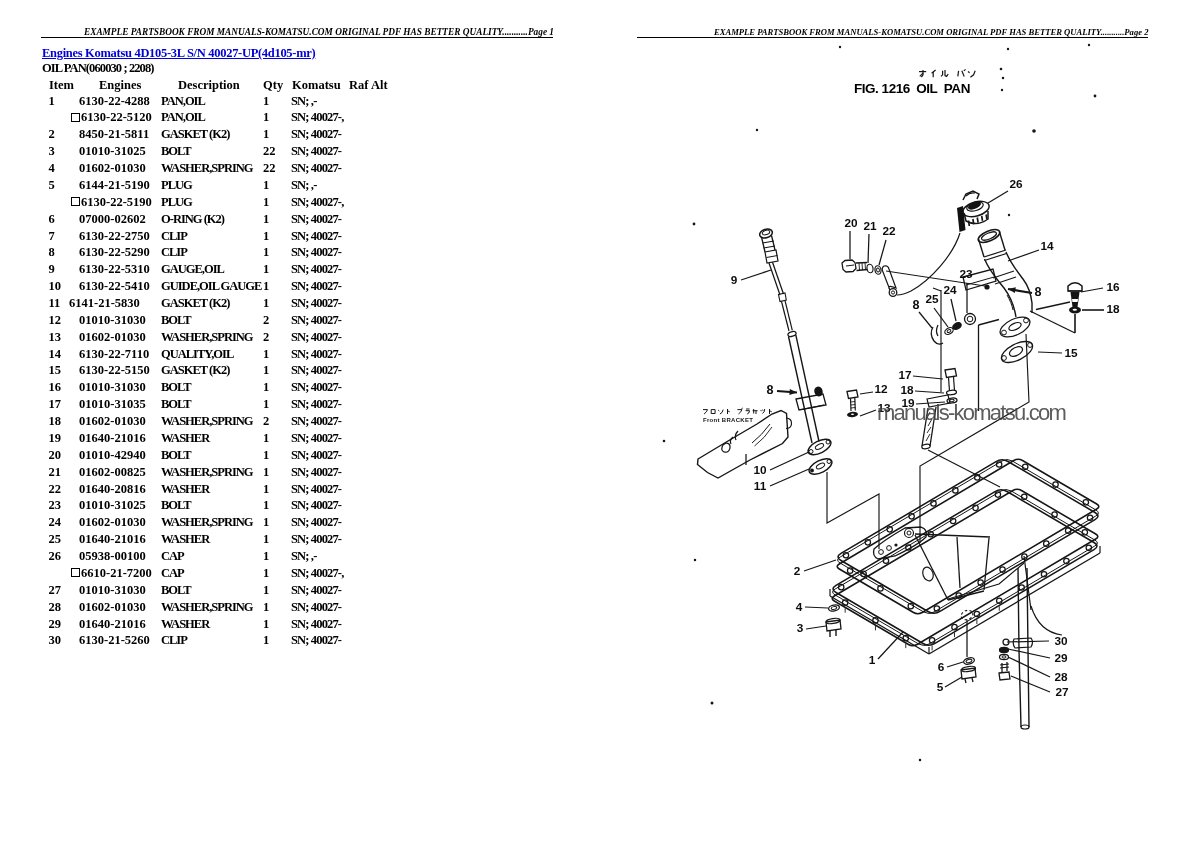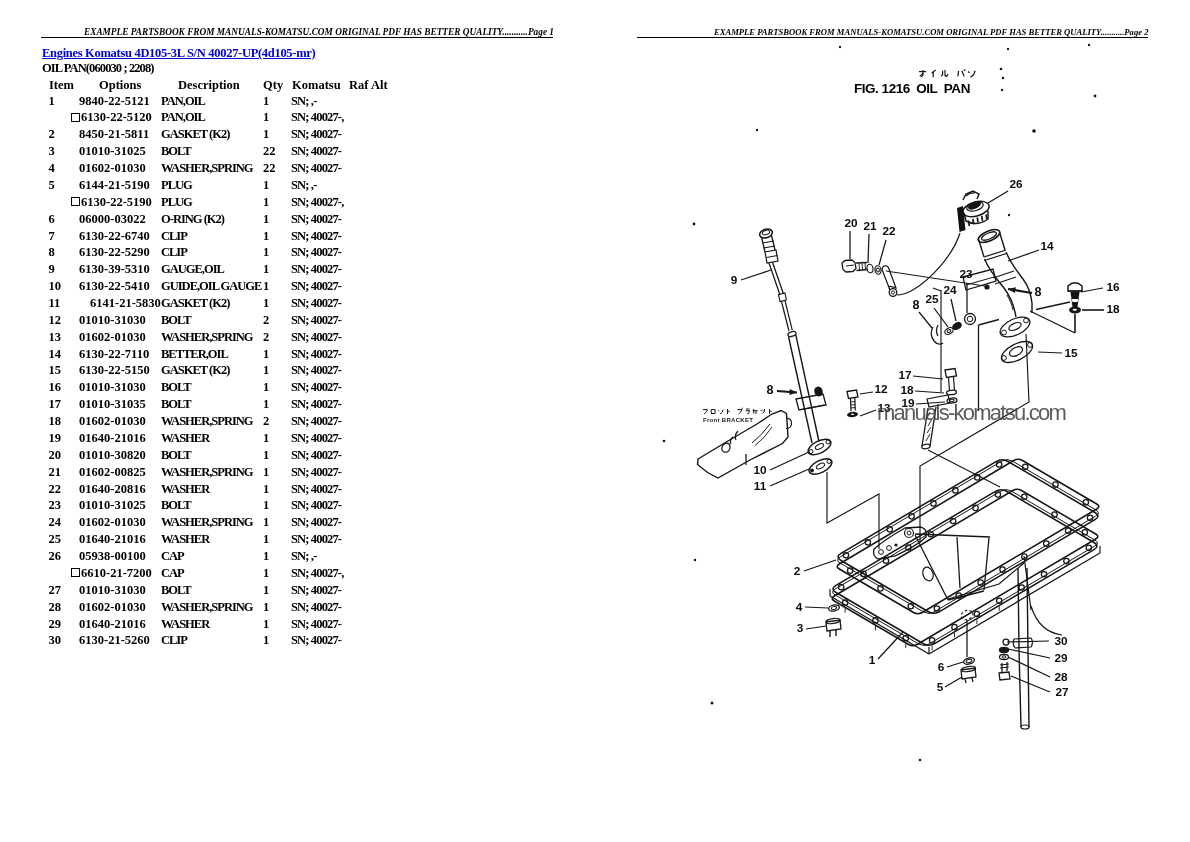--- a/index.html
+++ b/index.html
@@ -8,29 +8,29 @@
 .sq{display:inline-block;width:7px;height:7px;border:1.2px solid #000;margin-right:1px;vertical-align:-0.5px}
 </style></head><body>
 <div class="a hd" style="left:84px;top:27px">EXAMPLE PARTSBOOK FROM MANUALS-KOMATSU.COM ORIGINAL PDF HAS BETTER QUALITY...........Page 1</div>
 <div class="a" style="left:41px;top:37px;width:512px;border-top:1.6px solid #000"></div>
 <div class="a hd" style="left:714px;top:26.5px;font-size:8.6px">EXAMPLE PARTSBOOK FROM MANUALS-KOMATSU.COM ORIGINAL PDF HAS BETTER QUALITY...........Page 2</div>
 <div class="a" style="left:637px;top:37px;width:511px;border-top:1.6px solid #000"></div>
 <div class="a tb" style="left:42px;top:47px;color:#0000d9;letter-spacing:-0.3px"><u>Engines Komatsu 4D105-3L S/N 40027-UP(4d105-mr)</u></div>
 <div class="a tb" style="left:42px;top:62px;letter-spacing:-0.9px">OIL PAN(060030 ; 2208)</div>
 <div class="a tb" style="left:0;top:79px">
     <span class="a" style="left:49px">Item</span>
-    <span class="a" style="left:99px">Options</span>
+    <span class="a" style="left:99px">Engines</span>
     <span class="a" style="left:178px">Description</span>
     <span class="a" style="left:263px">Qty</span>
     <span class="a" style="left:292px">Komatsu</span>
     <span class="a" style="left:349px">Raf Alt</span>
   </div>
 <div class="a tb" style="left:0;top:94.5px">
     <span class="a" style="left:48.5px">1</span>
-    <span class="a" style="left:79px">9840-22-5121</span>
+    <span class="a" style="left:79px">6130-22-4288</span>
     <span class="a" style="left:161px;letter-spacing:-1px">PAN,OIL</span>
     <span class="a" style="left:263px">1</span>
     <span class="a" style="left:291px;letter-spacing:-0.85px">SN; ,-</span>
   </div>
 <div class="a tb" style="left:0;top:111.4px">
     <span class="a" style="left:71px"><span class="sq"></span>6130-22-5120</span>
     <span class="a" style="left:161px;letter-spacing:-1px">PAN,OIL</span>
     <span class="a" style="left:263px">1</span>
     <span class="a" style="left:291px;letter-spacing:-0.85px">SN; 40027-,</span>
   </div>
@@ -63,56 +63,56 @@
     <span class="a" style="left:291px;letter-spacing:-0.85px">SN; ,-</span>
   </div>
 <div class="a tb" style="left:0;top:195.7px">
     <span class="a" style="left:71px"><span class="sq"></span>6130-22-5190</span>
     <span class="a" style="left:161px;letter-spacing:-1px">PLUG</span>
     <span class="a" style="left:263px">1</span>
     <span class="a" style="left:291px;letter-spacing:-0.85px">SN; 40027-,</span>
   </div>
 <div class="a tb" style="left:0;top:212.6px">
     <span class="a" style="left:48.5px">6</span>
-    <span class="a" style="left:79px">06000-03022</span>
+    <span class="a" style="left:79px">07000-02602</span>
     <span class="a" style="left:161px;letter-spacing:-1px">O-RING (K2)</span>
     <span class="a" style="left:263px">1</span>
     <span class="a" style="left:291px;letter-spacing:-0.85px">SN; 40027-</span>
   </div>
 <div class="a tb" style="left:0;top:229.5px">
     <span class="a" style="left:48.5px">7</span>
-    <span class="a" style="left:79px">6130-22-6740</span>
+    <span class="a" style="left:79px">6130-22-2750</span>
     <span class="a" style="left:161px;letter-spacing:-1px">CLIP</span>
     <span class="a" style="left:263px">1</span>
     <span class="a" style="left:291px;letter-spacing:-0.85px">SN; 40027-</span>
   </div>
 <div class="a tb" style="left:0;top:246.3px">
     <span class="a" style="left:48.5px">8</span>
     <span class="a" style="left:79px">6130-22-5290</span>
     <span class="a" style="left:161px;letter-spacing:-1px">CLIP</span>
     <span class="a" style="left:263px">1</span>
     <span class="a" style="left:291px;letter-spacing:-0.85px">SN; 40027-</span>
   </div>
 <div class="a tb" style="left:0;top:263.2px">
     <span class="a" style="left:48.5px">9</span>
-    <span class="a" style="left:79px">6130-39-5310</span>
+    <span class="a" style="left:79px">6130-22-5310</span>
     <span class="a" style="left:161px;letter-spacing:-1px">GAUGE,OIL</span>
     <span class="a" style="left:263px">1</span>
     <span class="a" style="left:291px;letter-spacing:-0.85px">SN; 40027-</span>
   </div>
 <div class="a tb" style="left:0;top:280.1px">
     <span class="a" style="left:48.5px">10</span>
     <span class="a" style="left:79px">6130-22-5410</span>
     <span class="a" style="left:161px;letter-spacing:-1px">GUIDE,OIL GAUGE</span>
     <span class="a" style="left:263px">1</span>
     <span class="a" style="left:291px;letter-spacing:-0.85px">SN; 40027-</span>
   </div>
 <div class="a tb" style="left:0;top:296.9px">
     <span class="a" style="left:48.5px">11</span>
-    <span class="a" style="left:90px">6141-21-5830</span>
+    <span class="a" style="left:69px">6141-21-5830</span>
     <span class="a" style="left:161px;letter-spacing:-1px">GASKET (K2)</span>
     <span class="a" style="left:263px">1</span>
     <span class="a" style="left:291px;letter-spacing:-0.85px">SN; 40027-</span>
   </div>
 <div class="a tb" style="left:0;top:313.8px">
     <span class="a" style="left:48.5px">12</span>
     <span class="a" style="left:79px">01010-31030</span>
     <span class="a" style="left:161px;letter-spacing:-1px">BOLT</span>
     <span class="a" style="left:263px">2</span>
     <span class="a" style="left:291px;letter-spacing:-0.85px">SN; 40027-</span>
@@ -120,21 +120,21 @@
 <div class="a tb" style="left:0;top:330.7px">
     <span class="a" style="left:48.5px">13</span>
     <span class="a" style="left:79px">01602-01030</span>
     <span class="a" style="left:161px;letter-spacing:-1px">WASHER,SPRING</span>
     <span class="a" style="left:263px">2</span>
     <span class="a" style="left:291px;letter-spacing:-0.85px">SN; 40027-</span>
   </div>
 <div class="a tb" style="left:0;top:347.6px">
     <span class="a" style="left:48.5px">14</span>
     <span class="a" style="left:79px">6130-22-7110</span>
-    <span class="a" style="left:161px;letter-spacing:-1px">BETTER,OIL</span>
+    <span class="a" style="left:161px;letter-spacing:-1px">QUALITY,OIL</span>
     <span class="a" style="left:263px">1</span>
     <span class="a" style="left:291px;letter-spacing:-0.85px">SN; 40027-</span>
   </div>
 <div class="a tb" style="left:0;top:364.4px">
     <span class="a" style="left:48.5px">15</span>
     <span class="a" style="left:79px">6130-22-5150</span>
     <span class="a" style="left:161px;letter-spacing:-1px">GASKET (K2)</span>
     <span class="a" style="left:263px">1</span>
     <span class="a" style="left:291px;letter-spacing:-0.85px">SN; 40027-</span>
   </div>
@@ -161,21 +161,21 @@
   </div>
 <div class="a tb" style="left:0;top:431.9px">
     <span class="a" style="left:48.5px">19</span>
     <span class="a" style="left:79px">01640-21016</span>
     <span class="a" style="left:161px;letter-spacing:-1px">WASHER</span>
     <span class="a" style="left:263px">1</span>
     <span class="a" style="left:291px;letter-spacing:-0.85px">SN; 40027-</span>
   </div>
 <div class="a tb" style="left:0;top:448.8px">
     <span class="a" style="left:48.5px">20</span>
-    <span class="a" style="left:79px">01010-30820</span>
+    <span class="a" style="left:79px">01010-42940</span>
     <span class="a" style="left:161px;letter-spacing:-1px">BOLT</span>
     <span class="a" style="left:263px">1</span>
     <span class="a" style="left:291px;letter-spacing:-0.85px">SN; 40027-</span>
   </div>
 <div class="a tb" style="left:0;top:465.6px">
     <span class="a" style="left:48.5px">21</span>
     <span class="a" style="left:79px">01602-00825</span>
     <span class="a" style="left:161px;letter-spacing:-1px">WASHER,SPRING</span>
     <span class="a" style="left:263px">1</span>
     <span class="a" style="left:291px;letter-spacing:-0.85px">SN; 40027-</span>

